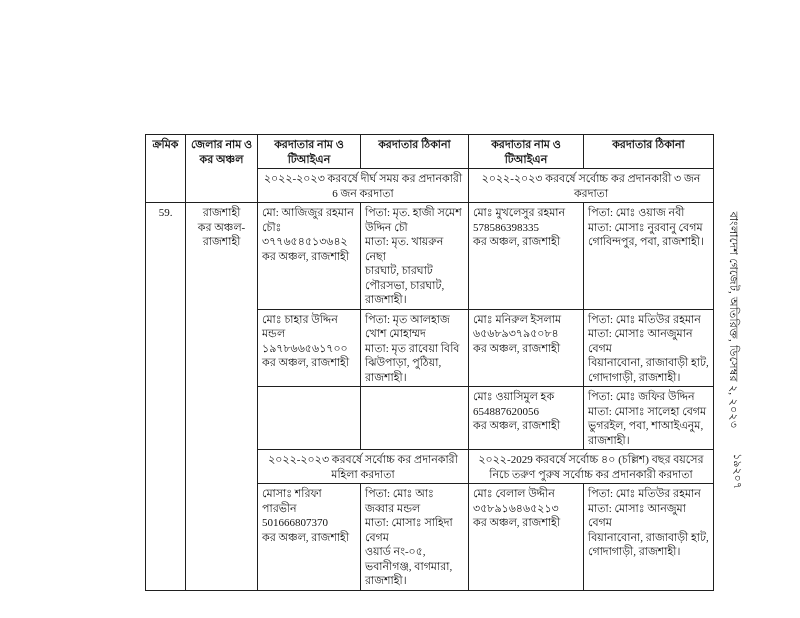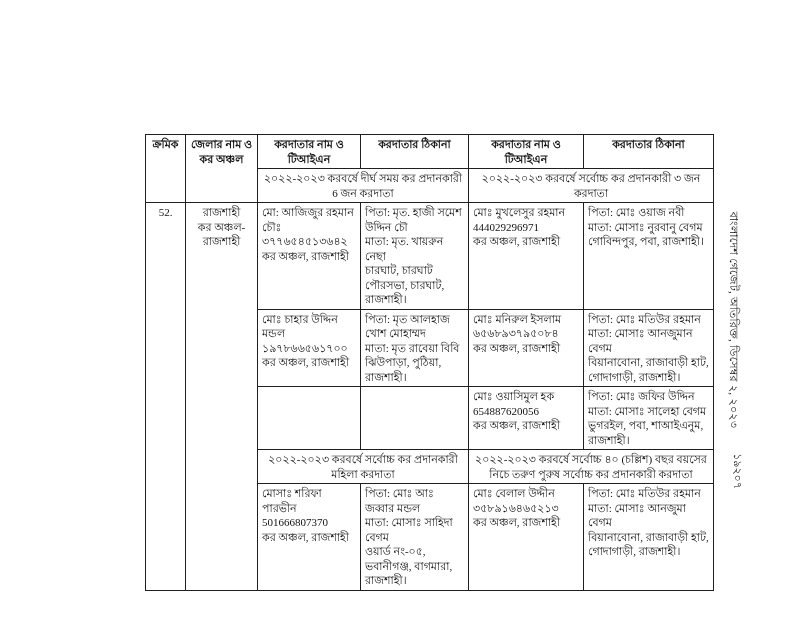--- a/index.html
+++ b/index.html
@@ -103,39 +103,39 @@
       <tr style="height:30px">
         <td class="subhdr" colspan="2">
             <div>২০২২-২০২৩ করবর্ষে দীর্ঘ সময় কর প্রদানকারী 6 জন করদাতা</div>
           </td>
         <td class="subhdr" colspan="2">
             <div>২০২২-২০২৩ করবর্ষে সর্বোচ্চ কর প্রদানকারী ৩ জন করদাতা</div>
           </td>
       </tr>
       <tr style="height:71px">
         <td class="center-cell" rowspan="5">
-            <div>52.</div>
+            <div>59.</div>
           </td>
         <td class="center-cell" rowspan="5">
             <div class="ml">রাজশাহী
 কর অঞ্চল-রাজশাহী</div>
           </td>
         <td>
             <div class="ml">মো: আজিজুর রহমান চৌঃ
 ৩৭৭৬৫৪৫১৩৬৪২
 কর অঞ্চল, রাজশাহী</div>
           </td>
         <td>
             <div class="ml">পিতা: মৃত. হাজী সমেশ উদ্দিন চৌ
 মাতা: মৃত. খায়রুন নেছা
 চারঘাট, চারঘাট পৌরসভা, চারঘাট, রাজশাহী।</div>
           </td>
         <td>
             <div class="ml">মোঃ মুখলেসুর রহমান
-444029296971
+578586398335
 কর অঞ্চল, রাজশাহী</div>
           </td>
         <td>
             <div class="ml">পিতা: মোঃ ওয়াজ নবী
 মাতা: মোসাঃ নুরবানু বেগম
 গোবিন্দপুর, পবা, রাজশাহী।</div>
           </td>
       </tr>
       <tr style="height:55px">
         <td>
@@ -175,21 +175,21 @@
             <div class="ml">পিতা: মোঃ জফির উদ্দিন
 মাতা: মোসাঃ সালেহা বেগম
 ভুগরইল, পবা, শাআইএনুম, রাজশাহী।</div>
           </td>
       </tr>
       <tr style="height:32px">
         <td class="subhdr" colspan="2">
             <div>২০২২-২০২৩ করবর্ষে সর্বোচ্চ কর প্রদানকারী মহিলা করদাতা</div>
           </td>
         <td class="subhdr" colspan="2">
-            <div>২০২২-২০২৩ করবর্ষে সর্বোচ্চ ৪০ (চল্লিশ) বছর বয়সের নিচে তরুণ পুরুষ সর্বোচ্চ কর প্রদানকারী করদাতা</div>
+            <div>২০২২-2029 করবর্ষে সর্বোচ্চ ৪০ (চল্লিশ) বছর বয়সের নিচে তরুণ পুরুষ সর্বোচ্চ কর প্রদানকারী করদাতা</div>
           </td>
       </tr>
       <tr style="height:60px">
         <td>
             <div class="ml">মোসাঃ শরিফা পারভীন
 501666807370
 কর অঞ্চল, রাজশাহী</div>
           </td>
         <td>
             <div class="ml">পিতা: মোঃ আঃ জব্বার মন্ডল

